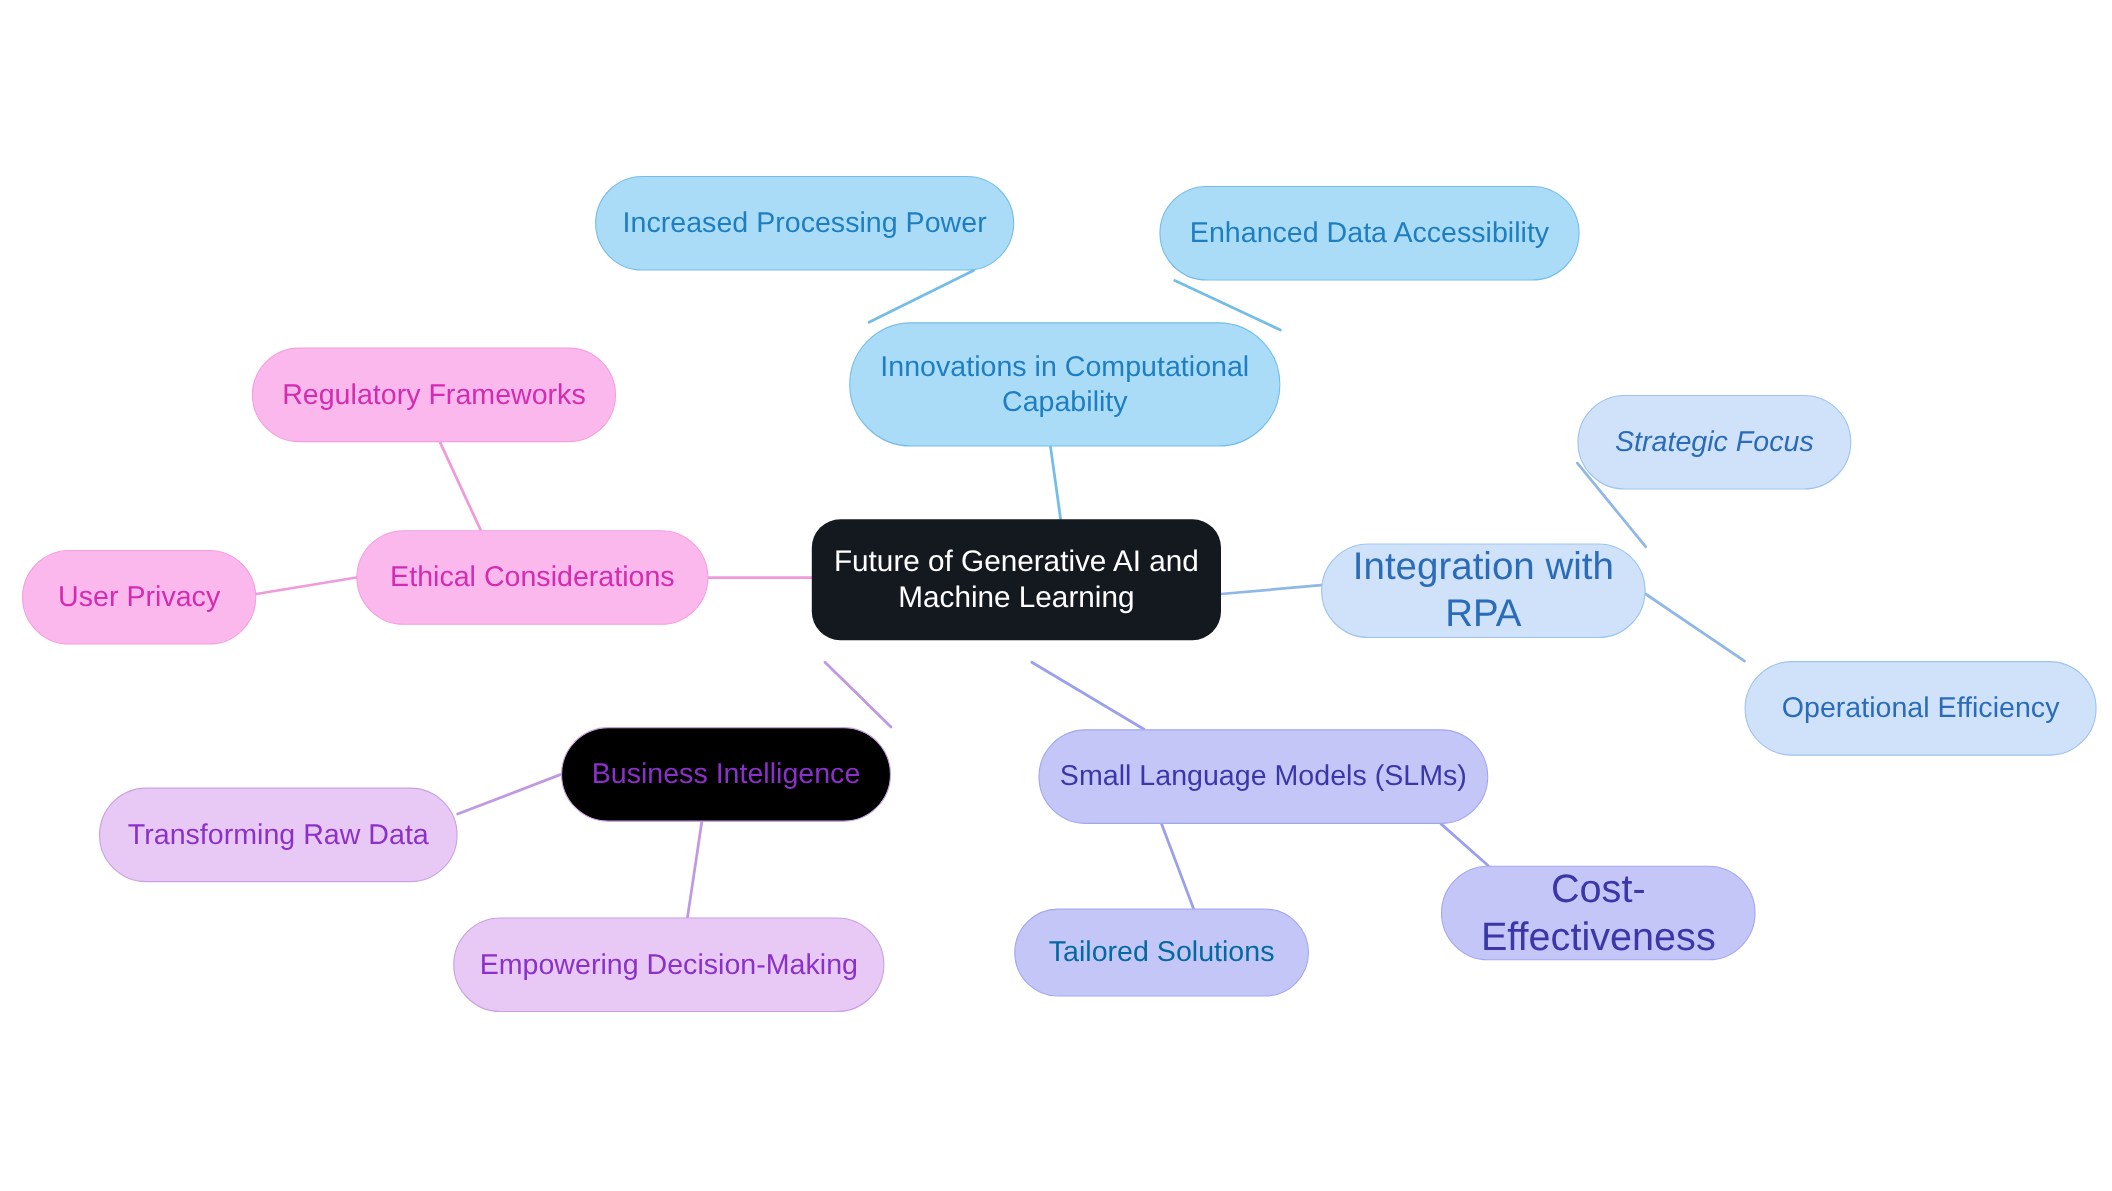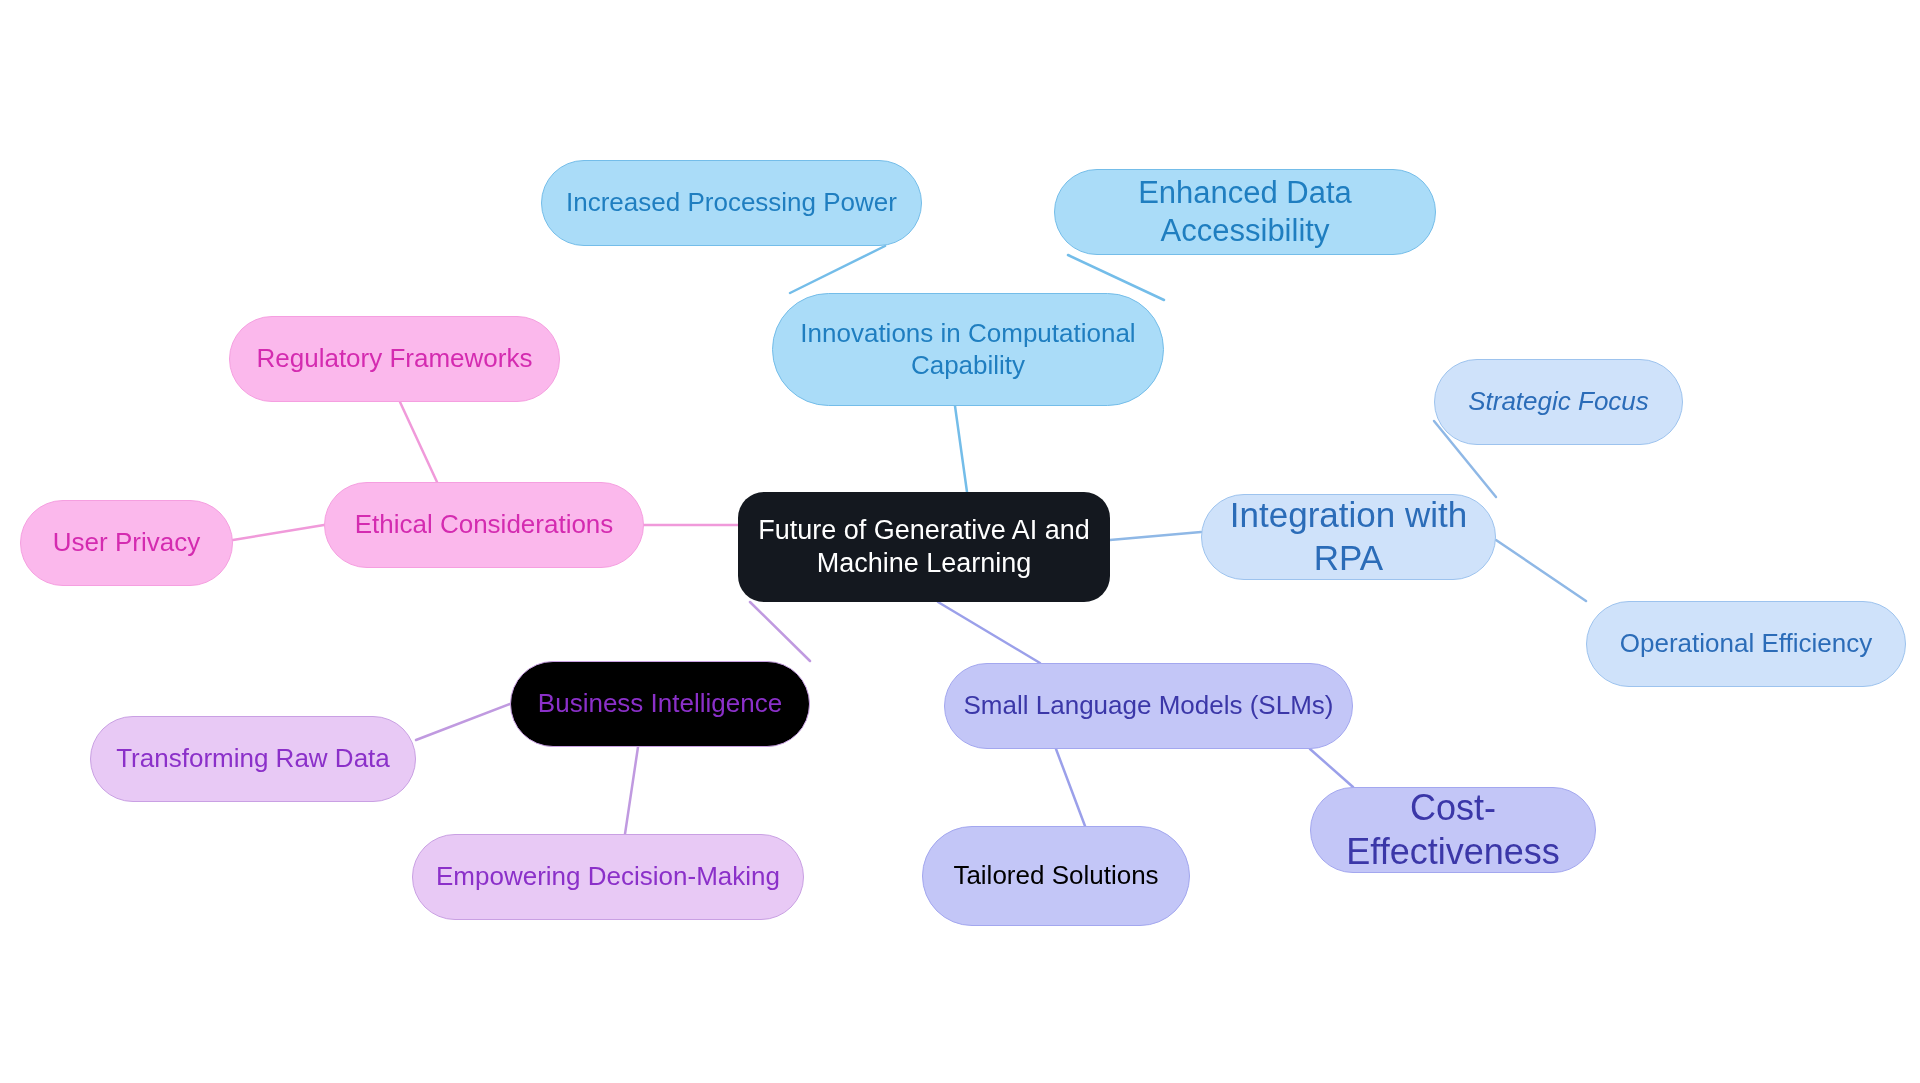--- a/index.html
+++ b/index.html
@@ -60,31 +60,31 @@
       <line x1="1056" y1="749" x2="1085" y2="826" stroke="#9ba0ea" stroke-width="2.5" stroke-linecap="round"></line>
       <line x1="1310" y1="749" x2="1353" y2="787" stroke="#9ba0ea" stroke-width="2.5" stroke-linecap="round"></line>
       <line x1="750" y1="602" x2="810" y2="661" stroke="#c09ae0" stroke-width="2.5" stroke-linecap="round"></line>
       <line x1="416" y1="740" x2="510" y2="704" stroke="#c09ae0" stroke-width="2.5" stroke-linecap="round"></line>
       <line x1="638" y1="747" x2="625" y2="834" stroke="#c09ae0" stroke-width="2.5" stroke-linecap="round"></line>
       <line x1="738" y1="525" x2="644" y2="525" stroke="#f09ada" stroke-width="2.5" stroke-linecap="round"></line>
       <line x1="437" y1="482" x2="400" y2="402" stroke="#f09ada" stroke-width="2.5" stroke-linecap="round"></line>
       <line x1="324" y1="525" x2="233" y2="540" stroke="#f09ada" stroke-width="2.5" stroke-linecap="round"></line>
     </svg>
   <div id="nodes">
-      <div class="node root" style="left: 738px; top: 492px; width: 372px; height: 110px; background: rgb(20, 24, 31); color: rgb(255, 255, 255); border-color: rgb(20, 24, 31); font-size: 27px;"><span>Future of Generative AI and
+      <div class="node root" style="left: 738px; top: 472px; width: 372px; height: 110px; background: rgb(20, 24, 31); color: rgb(255, 255, 255); border-color: rgb(20, 24, 31); font-size: 27px;"><span>Future of Generative AI and
 Machine Learning</span></div>
       <div class="node" style="left: 772px; top: 293px; width: 392px; height: 113px; background: rgb(170, 220, 248); color: rgb(31, 126, 192); border-color: rgb(116, 189, 233); font-size: 26px;"><span>Innovations in Computational
 Capability</span></div>
       <div class="node" style="left: 541px; top: 160px; width: 381px; height: 86px; background: rgb(170, 220, 248); color: rgb(31, 126, 192); border-color: rgb(116, 189, 233); font-size: 26px;"><span>Increased Processing Power</span></div>
-      <div class="node" style="left: 1054px; top: 169px; width: 382px; height: 86px; background: rgb(170, 220, 248); color: rgb(31, 126, 192); border-color: rgb(116, 189, 233); font-size: 31px;"><span>Enhanced Data Accessibility</span></div>
+      <div class="node" style="left: 1054px; top: 169px; width: 382px; height: 86px; background: rgb(170, 220, 248); color: rgb(31, 126, 192); border-color: rgb(116, 189, 233); font-size: 26px;"><span>Enhanced Data Accessibility</span></div>
       <div class="node" style="left: 1201px; top: 494px; width: 295px; height: 86px; background: rgb(207, 226, 250); color: rgb(43, 108, 184); border-color: rgb(157, 195, 238); font-size: 35px;"><span>Integration with RPA</span></div>
       <div class="node" style="left: 1434px; top: 359px; width: 249px; height: 86px; background: rgb(207, 226, 250); color: rgb(43, 108, 184); border-color: rgb(157, 195, 238); font-size: 26px; font-style: italic;"><span>Strategic Focus</span></div>
       <div class="node" style="left: 1586px; top: 601px; width: 320px; height: 86px; background: rgb(207, 226, 250); color: rgb(43, 108, 184); border-color: rgb(157, 195, 238); font-size: 26px;"><span>Operational Efficiency</span></div>
       <div class="node" style="left: 944px; top: 663px; width: 409px; height: 86px; background: rgb(195, 198, 247); color: rgb(59, 55, 168); border-color: rgb(163, 167, 239); font-size: 26px;"><span>Small Language Models (SLMs)</span></div>
-      <div class="node" style="left: 922px; top: 826px; width: 268px; height: 100px; background: rgb(195, 198, 247); color: #000000; border-color: rgb(163, 167, 239); font-size: 26px;"><span>Tailored Solutions</span></div>
+      <div class="node" style="left: 922px; top: 826px; width: 268px; height: 80px; background: rgb(195, 198, 247); color: #0369a1; border-color: rgb(163, 167, 239); font-size: 26px;"><span>Tailored Solutions</span></div>
       <div class="node" style="left: 1310px; top: 787px; width: 286px; height: 86px; background: rgb(195, 198, 247); color: rgb(59, 55, 168); border-color: rgb(163, 167, 239); font-size: 36px;"><span>Cost-Effectiveness</span></div>
       <div class="node" style="left: 510px; top: 661px; width: 300px; height: 86px; background: #000000; color: rgb(139, 48, 201); border-color: rgb(201, 160, 227); font-size: 26px;"><span>Business Intelligence</span></div>
       <div class="node" style="left: 90px; top: 716px; width: 326px; height: 86px; background: rgb(232, 201, 245); color: rgb(139, 48, 201); border-color: rgb(201, 160, 227); font-size: 26px;"><span>Transforming Raw Data</span></div>
       <div class="node" style="left: 412px; top: 834px; width: 392px; height: 86px; background: rgb(232, 201, 245); color: rgb(139, 48, 201); border-color: rgb(201, 160, 227); font-size: 26px;"><span>Empowering Decision-Making</span></div>
       <div class="node" style="left: 324px; top: 482px; width: 320px; height: 86px; background: rgb(251, 184, 236); color: rgb(212, 43, 176); border-color: rgb(245, 159, 224); font-size: 26px;"><span>Ethical Considerations</span></div>
       <div class="node" style="left: 229px; top: 316px; width: 331px; height: 86px; background: rgb(251, 184, 236); color: rgb(212, 43, 176); border-color: rgb(245, 159, 224); font-size: 26px;"><span>Regulatory Frameworks</span></div>
       <div class="node" style="left: 20px; top: 500px; width: 213px; height: 86px; background: rgb(251, 184, 236); color: rgb(212, 43, 176); border-color: rgb(245, 159, 224); font-size: 26px;"><span>User Privacy</span></div>
     </div>
 </div>
 

